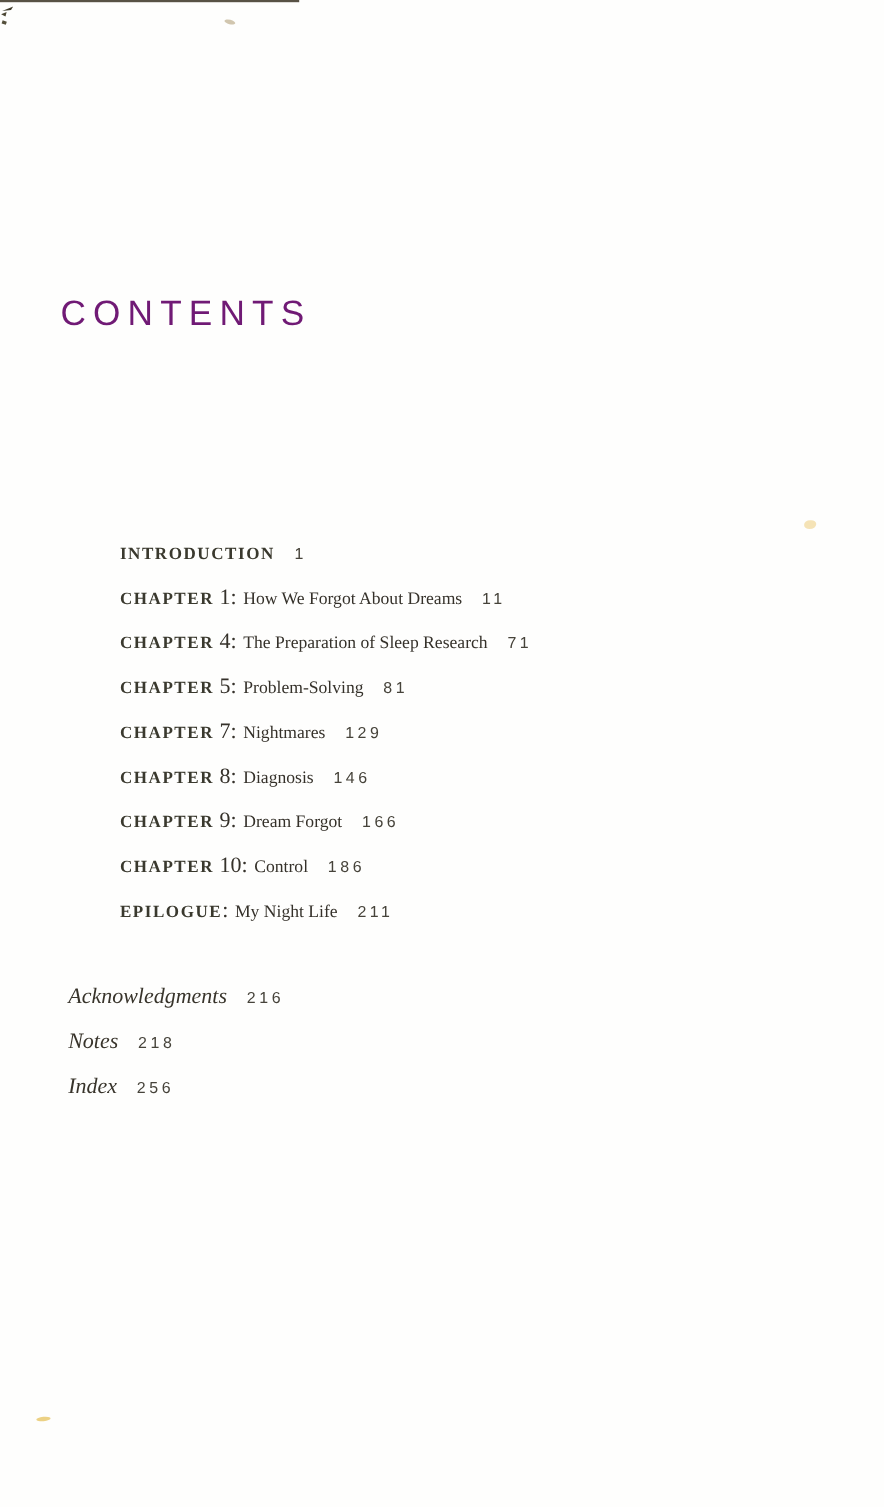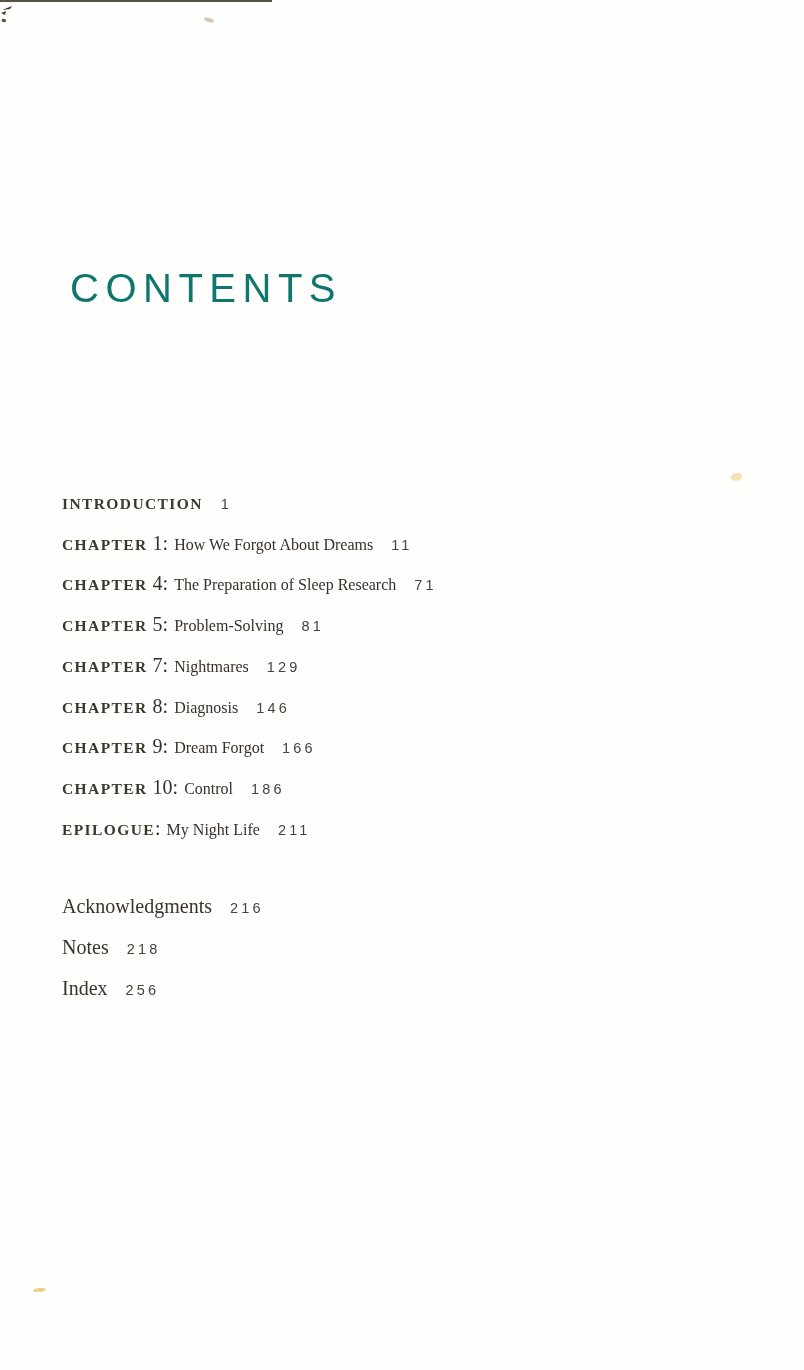--- a/index.html
+++ b/index.html
@@ -14,31 +14,31 @@
   
   .artifact{position:absolute;pointer-events:none;}
   .top-strip{left:0;top:0;width:272px;height:2px;background:#3b3424;opacity:.85;}
   .corner-mark{left:0;top:3px;width:20px;height:24px;}
   .speck-a{left:204px;top:18px;width:10px;height:4px;background:#bdae8d;opacity:.7;border-radius:50%;transform:rotate(14deg);}
   .speck-b{left:731px;top:473px;width:11px;height:8px;background:#f1d99d;opacity:.75;border-radius:50% 40% 55% 45%;}
   .speck-c{left:33px;top:1288px;width:13px;height:4px;background:#e9c96e;opacity:.85;border-radius:50%;transform:rotate(-6deg);}
 
   
   .contents-title{
-    position:absolute;left:70px;top:266px;
+    position:absolute;left:55px;top:266px;
     font-family:"Liberation Sans", sans-serif;
     font-weight:300;
-    font-size:40px;
+    font-size:32px;
     letter-spacing:6.5px;
-    color:#0f766e;
+    color:#701a75;
   }
 
   
   .toc{position:absolute;left:62px;top:483px;width:700px;}
-  .toc-row{line-height:38.7px;white-space:nowrap;}
+  .toc-row{line-height:38.7px;white-space:nowrap;margin-left:47px;}
   .lbl{
     font-size:15.5px;
     font-weight:600;
     letter-spacing:1.4px;
     color:#3a392e;
   }
   .num{
     font-size:20px;
     font-weight:400;
     color:#35312a;
@@ -56,20 +56,21 @@
     letter-spacing:3.2px;
     color:#46433a;
     margin-left:18px;
   }
 
   
   .back-matter{margin-top:38px;}
   .back-row{line-height:38.7px;white-space:nowrap;}
   .bm-title{
     font-size:20px;
+    font-style:italic;
     color:#38342b;
   }
 </style>
 </head>
 <body>
 
 <div class="page">
 
   <div class="artifact top-strip"></div>
   <svg class="artifact corner-mark" viewBox="0 0 20 24">

